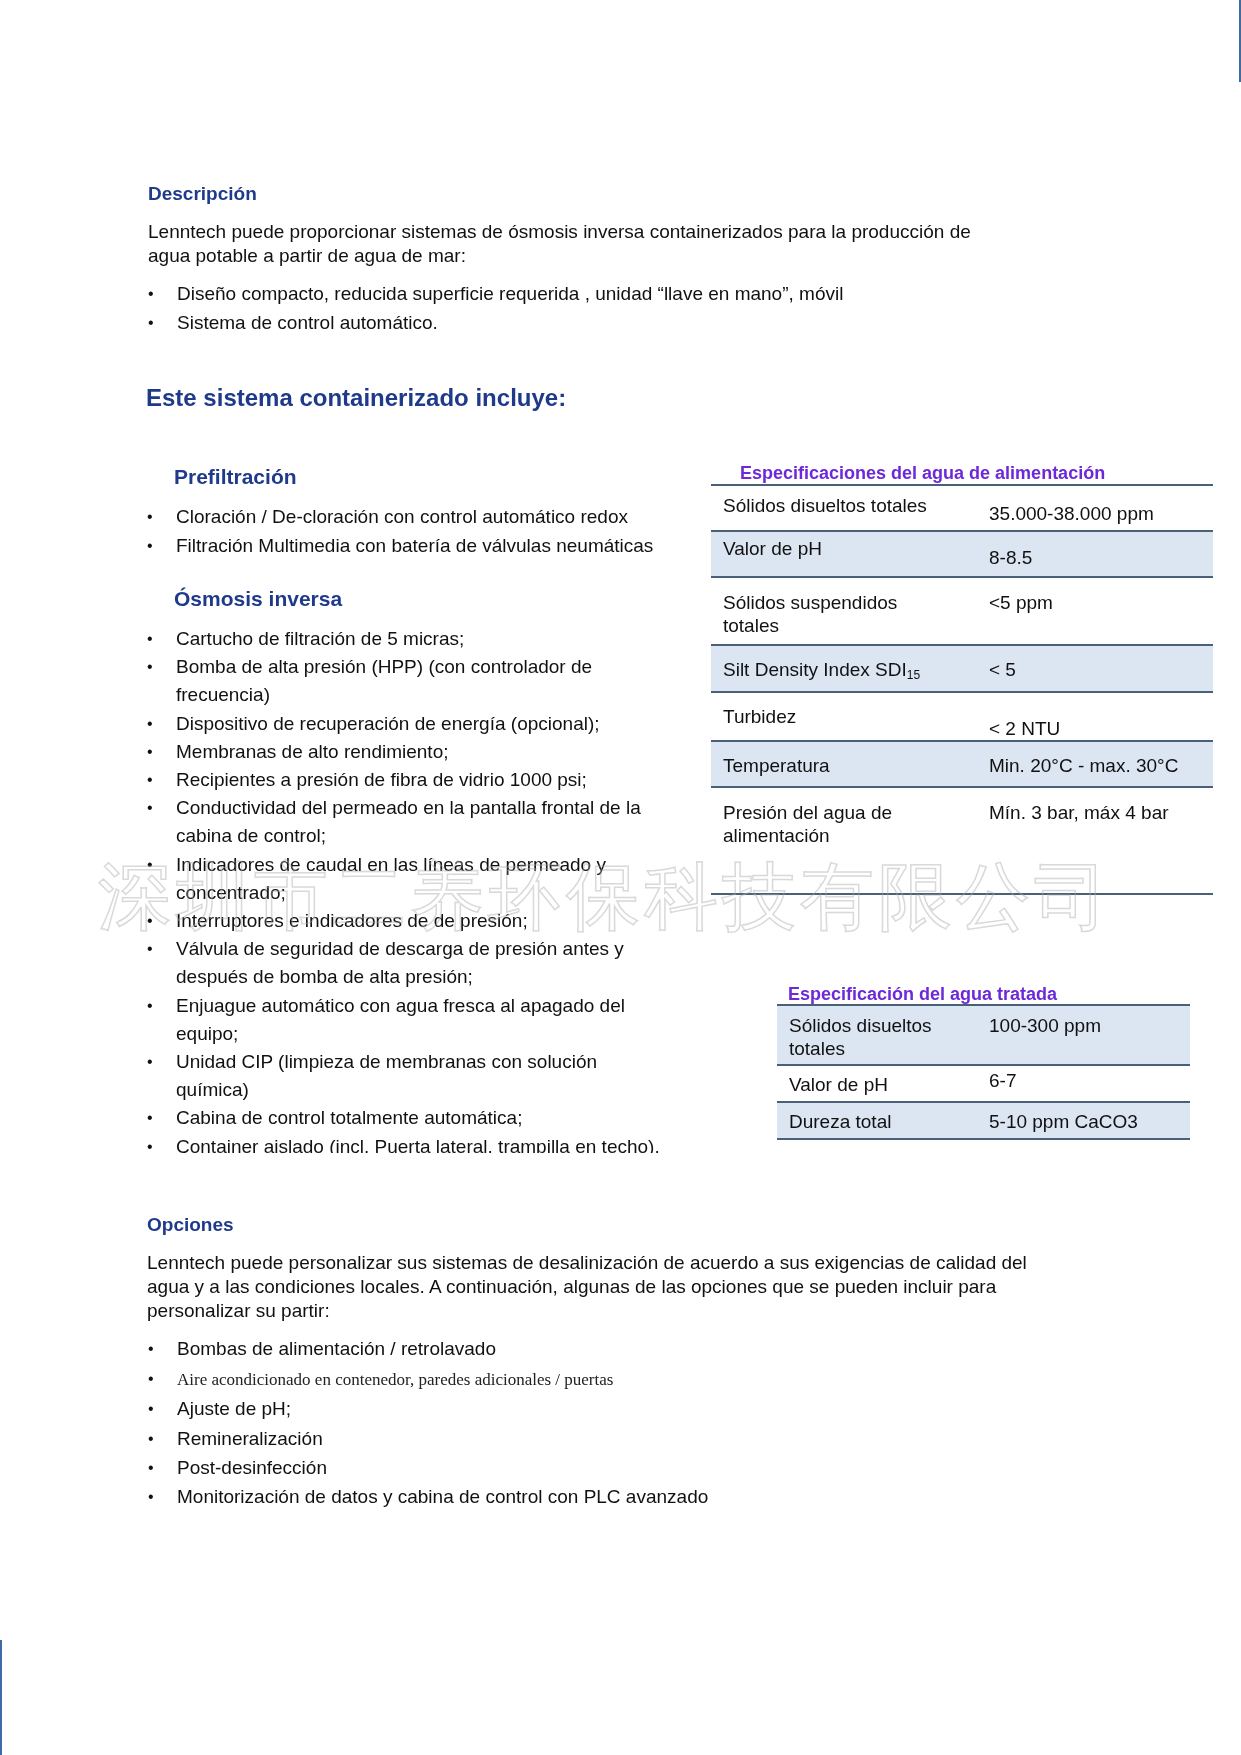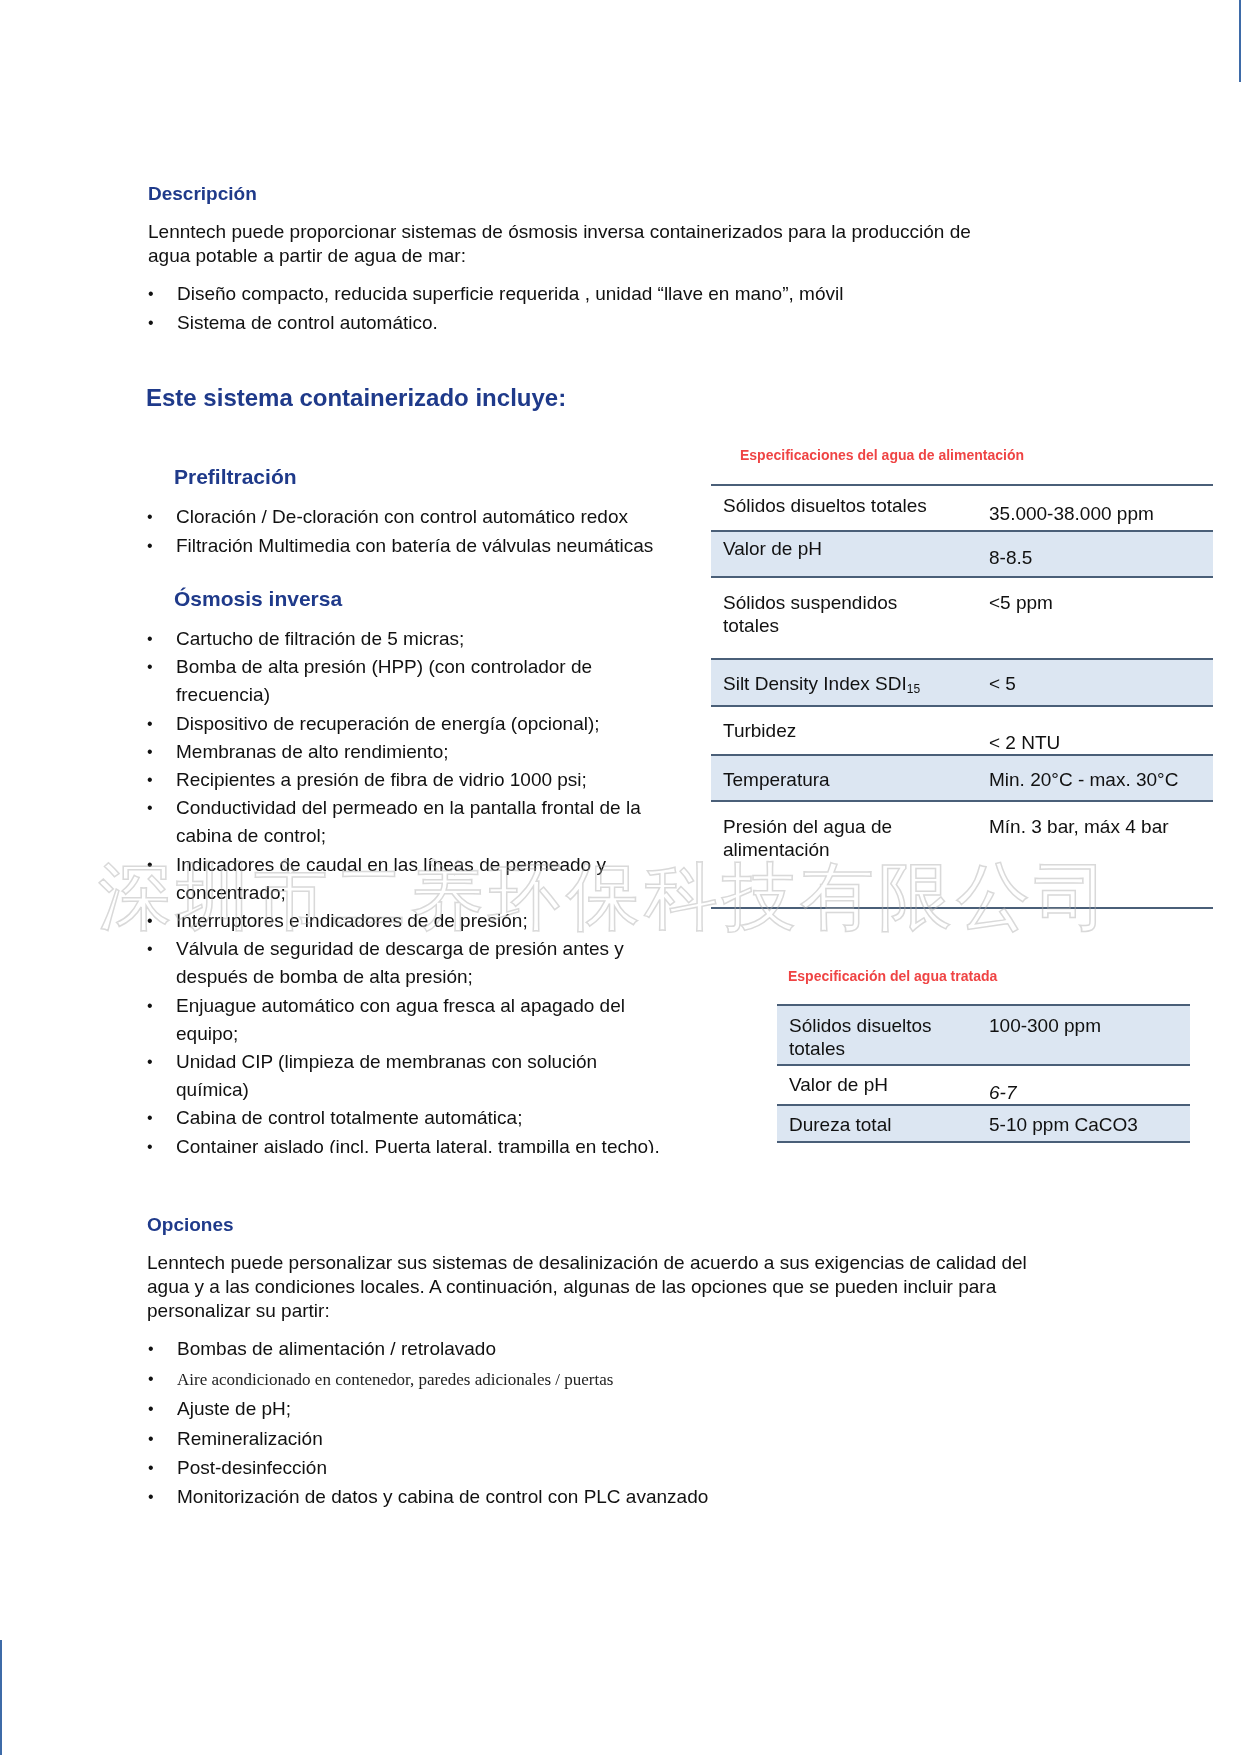--- a/index.html
+++ b/index.html
@@ -5,21 +5,21 @@
   html, body { margin: 0; padding: 0; }
   body {
     width: 1241px; height: 1755px; position: relative; overflow: hidden;
     background: #ffffff; color: #111111;
     font-family: "Liberation Sans", sans-serif;
   }
   .abs { position: absolute; }
   .h-small { color: #1f3a8a; font-weight: bold; font-size: 19px; }
   .h-big { color: #1f3a8a; font-weight: bold; font-size: 24px; }
   .h-sub { color: #1f3a8a; font-weight: bold; font-size: 21px; margin-left: 28px; }
-  .h-table { color: #ef4444; font-weight: bold; font-size: 14px; }
+  .h-table { color: #6d28d9; font-weight: bold; font-size: 18px; margin-top: 16px; }
   .para { font-size: 19px; line-height: 24px; }
   ul.blist { list-style: none; margin: 0; padding: 0; }
   ul.blist li { position: relative; padding-left: 29px; font-size: 19px; line-height: 28.5px; }
   ul.blist li .bullet { position: absolute; left: 0; top: 0; font-size: 16px; }
   ul.blist.tight li { line-height: 28px; }
   ul.blist.wrap li { line-height: 28.2px; }
   ul.blist li .txt.calibri { font-family: "Liberation Serif", serif; font-size: 17px; color: #222; }
   table.spec { border-collapse: collapse; }
   table.spec td { font-size: 19px; line-height: 23px; vertical-align: top; padding: 0 0 0 12px; border-bottom: 2px solid #4a5f78; }
   table.spec tr.stripe td { background: #dce6f2; }
@@ -89,21 +89,21 @@
     </colgroup>
   <tbody>
       <tr class="first" style="height:46px;">
     <td style="padding-top:8px;">Sólidos disueltos totales</td>
     <td style="padding-top:16px;">35.000-38.000 ppm</td>
   </tr>
   <tr class="stripe" style="height:46px;">
     <td style="padding-top:5px;">Valor de pH</td>
     <td style="padding-top:14px;">8-8.5</td>
   </tr>
-  <tr style="height:82px;">
+  <tr style="height:68px;">
     <td style="padding-top:13px; padding-right:20px;">Sólidos suspendidos totales</td>
     <td style="padding-top:13px;">&lt;5 ppm</td>
   </tr>
   <tr class="stripe" style="height:47px;">
     <td style="padding-top:12px;"><span>Silt Density Index SDI</span><sub>15</sub></td>
     <td style="padding-top:12px;">&lt; 5</td>
   </tr>
   <tr style="height:46px;">
     <td style="padding-top:12px;">Turbidez</td>
     <td style="padding-top:24px;">&lt; 2 NTU</td>
@@ -125,21 +125,21 @@
       <col style="width:204px">
       <col style="width:209px">
     </colgroup>
   <tbody>
       <tr class="first stripe" style="height:60px;">
     <td style="padding-top:8px; padding-right:30px;">Sólidos disueltos totales</td>
     <td style="padding-top:8px; padding-left:8px;">100-300  ppm</td>
   </tr>
   <tr style="height:37px;">
     <td style="padding-top:7px;">Valor de pH</td>
-    <td style="padding-top:15px; padding-left:8px;font-style:italic;">6-7</td>
+    <td style="padding-top:3px; padding-left:8px;">6-7</td>
   </tr>
   <tr class="stripe" style="height:37px;">
     <td style="padding-top:7px;">Dureza total</td>
     <td style="padding-top:7px; padding-left:8px;">5-10 ppm CaCO3</td>
   </tr>
 </tbody>
   </table>
 
 <div class="abs h-small" style="left:147px; top:1214px;">Opciones</div>
 <div class="abs para" style="left:147px; top:1251px; width:1000px;">

